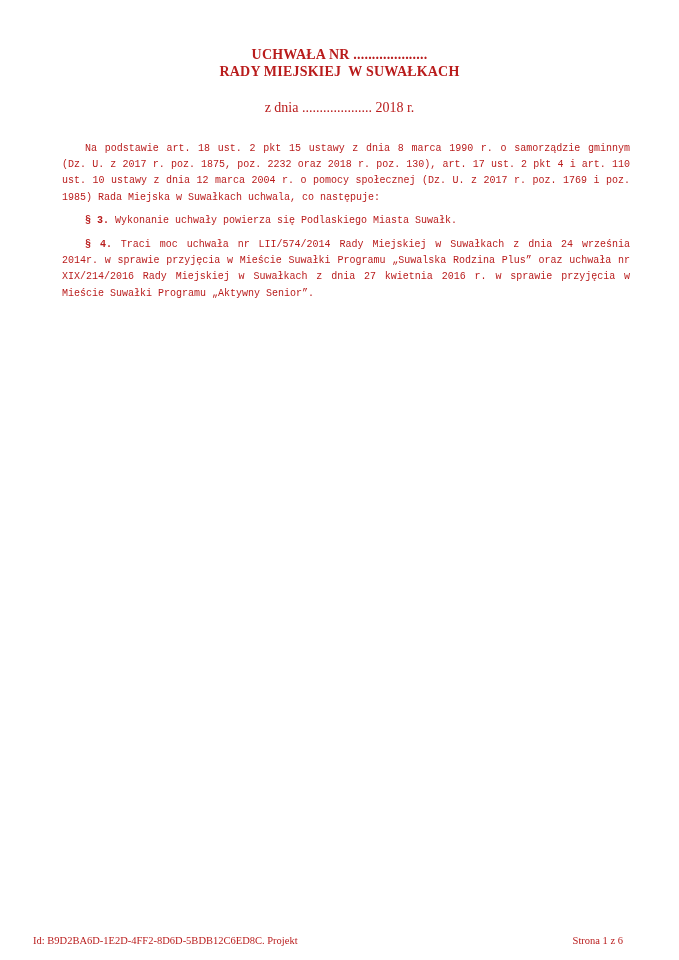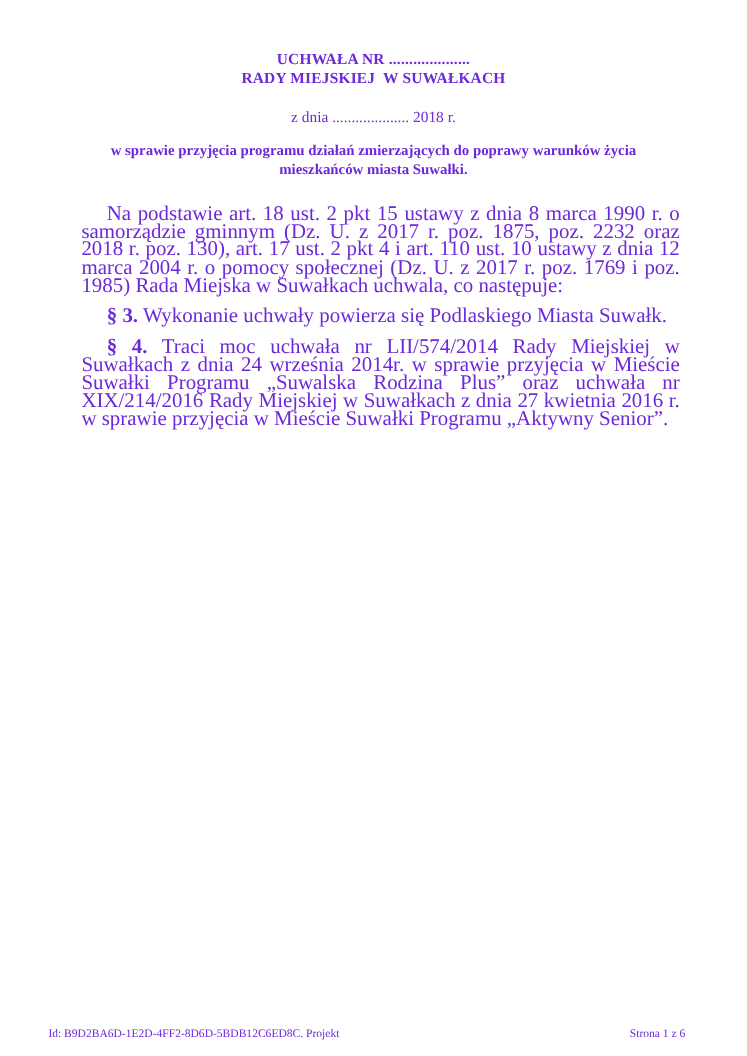--- a/index.html
+++ b/index.html
@@ -5,21 +5,21 @@
   html, body {
     margin: 0;
     padding: 0;
     background: #ffffff;
   }
   .page {
     position: relative;
     width: 679px;
     height: 960px;
     background: #ffffff;
-    color: #6d28d9;
+    color: #b91c1c;
     font-family: "Liberation Serif", "DejaVu Serif", serif;
     overflow: hidden;
     box-sizing: border-box;
   }
   .header {
     padding-top: 46px;
     text-align: center;
   }
   .doc-title {
     font-size: 14px;
@@ -37,53 +37,53 @@
     font-size: 13.5px;
     font-weight: bold;
     line-height: 16.5px;
     max-width: 490px;
     margin: 13px auto 0 auto;
   }
   .content {
     margin: 25px 49px 0 62px;
   }
   .para {
-    font-size: 19px;
+    font-size: 10px;
     line-height: 16.2px;
     text-align: justify;
     text-indent: 23px;
-    margin: 12px;
+    margin: 0;
+    font-family: Liberation Mono, monospace;
   }
   .para + .para {
     margin-top: 7.5px;
   }
   .section-marker {
     font-weight: bold;
   }
   .footer {
     position: absolute;
-    left: 44px;
+    left: 33px;
     right: 56px;
     bottom: 13px;
     display: flex;
     justify-content: space-between;
     font-size: 10.5px;
     line-height: 12px;
   }
 </style>
 </head>
 <body>
 
 <div class="page">
 
   <div class="header">
     <div class="doc-title">UCHWAŁA NR ....................</div>
     <div class="doc-title">RADY MIEJSKIEJ  W SUWAŁKACH</div>
     <div class="doc-date">z dnia .................... 2018 r.</div>
-    <div class="doc-subject">w sprawie przyjęcia programu działań zmierzających do poprawy warunków życia mieszkańców miasta Suwałki.</div>
   </div>
 
   <div class="content">
     <p class="para">Na podstawie art. 18 ust. 2 pkt 15 ustawy z dnia 8 marca 1990 r. o samorządzie gminnym (Dz. U. z 2017 r. poz. 1875, poz. 2232 oraz 2018 r. poz. 130), art. 17 ust. 2 pkt 4 i art. 110 ust. 10 ustawy z dnia 12 marca 2004 r. o pomocy społecznej (Dz. U. z 2017 r. poz. 1769 i poz. 1985) Rada Miejska w Suwałkach uchwala, co następuje:</p>
 
 
 
     <p class="para"><span class="section-marker">§ 3.</span><span> Wykonanie uchwały powierza się Podlaskiego Miasta Suwałk.</span></p>
 
     <p class="para"><span class="section-marker">§ 4.</span><span> Traci moc uchwała nr LII/574/2014 Rady Miejskiej w Suwałkach z dnia 24 września 2014r. w sprawie przyjęcia w Mieście Suwałki Programu „Suwalska Rodzina Plus” oraz uchwała nr XIX/214/2016 Rady Miejskiej w Suwałkach z dnia 27 kwietnia 2016 r. w sprawie przyjęcia w Mieście Suwałki Programu „Aktywny Senior”.</span></p>

